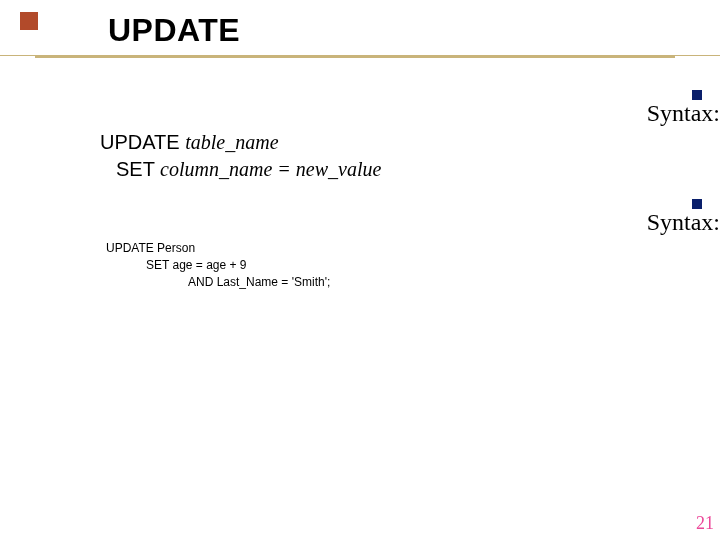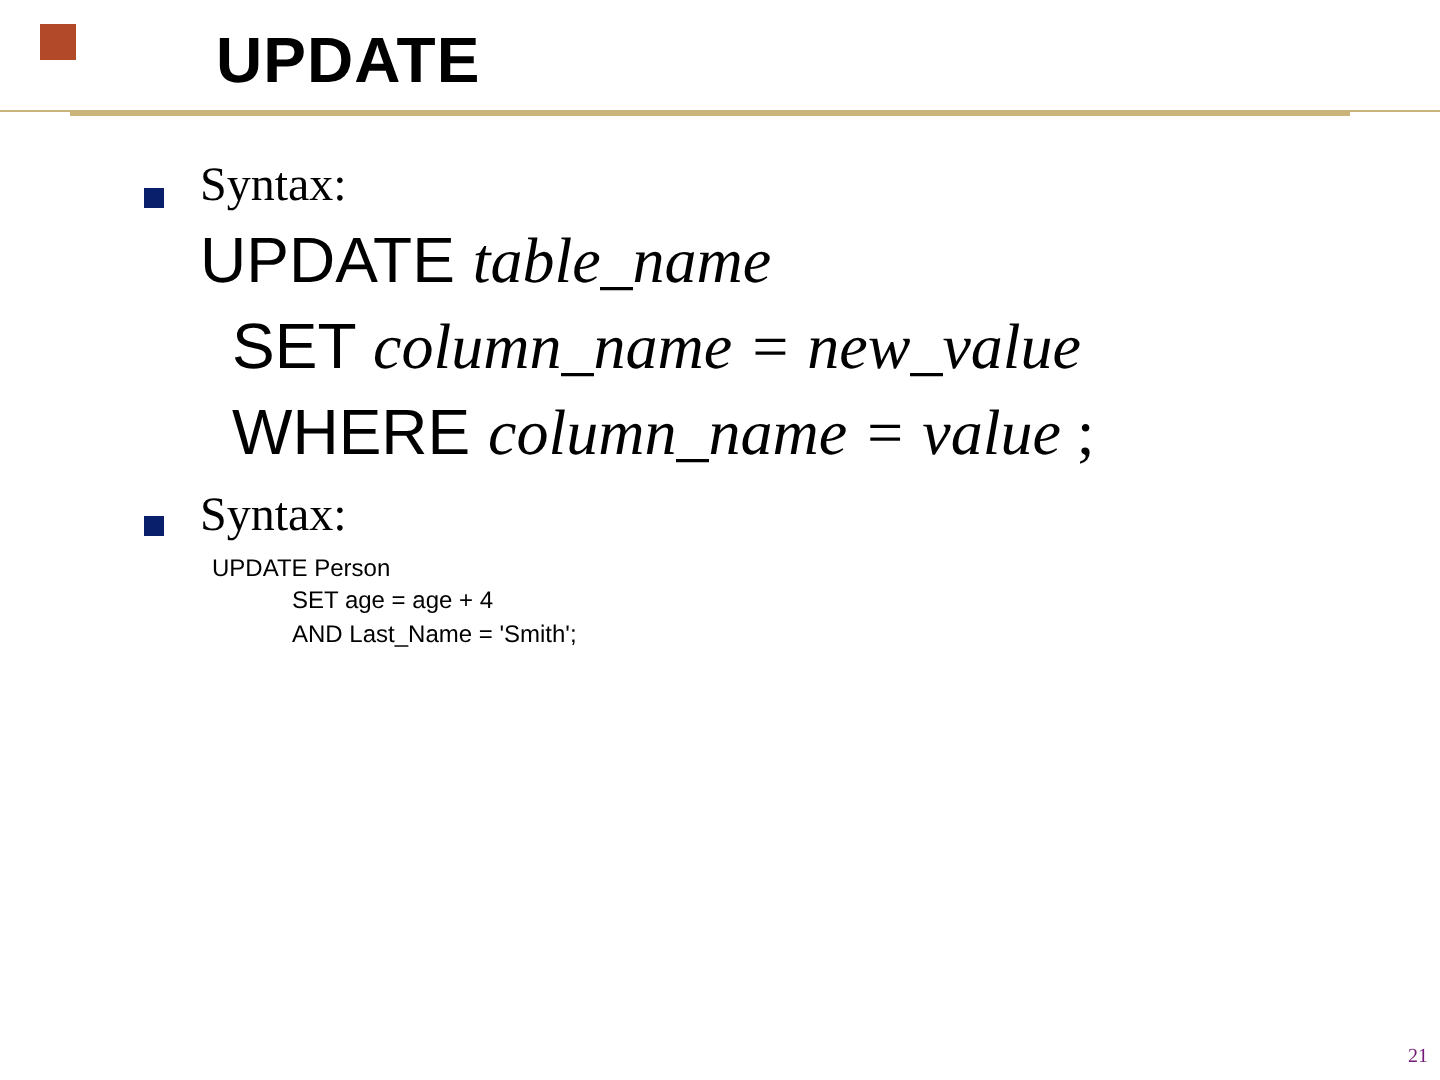--- a/index.html
+++ b/index.html
@@ -52,63 +52,64 @@
     background: #c9b47a;
   }
   .content {
     margin-top: 22px;
     margin-left: 72px;
     font-family: Georgia, 'Times New Roman', serif;
     color: #000;
   }
   .bullet-row {
     display: flex;
-    align-items: center;
+    align-items: flex-end;
     margin-bottom: 2px;
+    flex-direction: column;
   }
   .bullet {
     width: 10px;
     height: 10px;
     background: #0a1f6b;
     margin-top: 10px;
     margin-right: 18px;
     flex-shrink: 0;
   }
   .bullet-label {
     font-size: 24px;
     font-family: Georgia, 'Times New Roman', serif;
   }
   .syntax-block {
     margin-left: 28px;
-    font-size: 32px;
+    font-size: 20px;
     line-height: 1.35;
     font-family: Georgia, 'Times New Roman', serif;
   }
   .syntax-block .line1 { margin-left: 0; }
   .syntax-block .line-indent { margin-left: 16px; }
   .kw { font-family: Verdana, Geneva, sans-serif; font-weight: normal; }
   .it { font-style: italic; }
   .example-block {
     margin-left: 34px;
     margin-top: 4px;
     font-size: 12px;
     line-height: 1.4;
     font-family: Verdana, Geneva, sans-serif;
   }
   .example-block .l1 { margin-left: 0; }
   .example-block .l2 { margin-left: 40px; }
   .example-block .l3 { margin-left: 40px; }
-  .example-block .l4 { margin-left: 40px; }
+  .example-block .l4 { margin-left: 82px; }
   .page-number {
     position: absolute;
     right: 6px;
     bottom: 6px;
-    font-size: 10px;
+    font-size: 18px;
     font-family: Georgia, 'Times New Roman', serif;
-    color: #701a75;
+    color: #ec4899;
   }
 </style>
 </head>
 <body>
 
 <div class="title-region">
   <div class="accent-box"></div>
   <div class="title-text">UPDATE</div>
   <div class="underline">
     <div class="thin"></div>
@@ -123,31 +124,28 @@
     <div class="bullet-label">Syntax:</div>
   </div>
 
   <div class="syntax-block">
     <div class="line1">
       <span class="kw">UPDATE </span><span class="it">table_name</span>
     </div>
     <div class="line-indent">
       <span class="kw">SET </span><span class="it">column_name = new_value</span>
     </div>
-    <div class="line-indent">
-      <span class="kw">WHERE </span><span class="it">column_name = value </span><span>;</span>
-    </div>
   </div>
 
   <div class="bullet-row" style="margin-top:6px">
     <div class="bullet"></div>
     <div class="bullet-label">Syntax:</div>
   </div>
 
   <div class="example-block">
     <div class="l1">UPDATE Person</div>
-    <div class="l2">SET age = age + 4</div>
+    <div class="l2">SET age = age + 9</div>
     <div class="l4">AND Last_Name = 'Smith';</div>
   </div>
 
 </div>
 
 <div class="page-number">21</div>
 
 </body></html>

